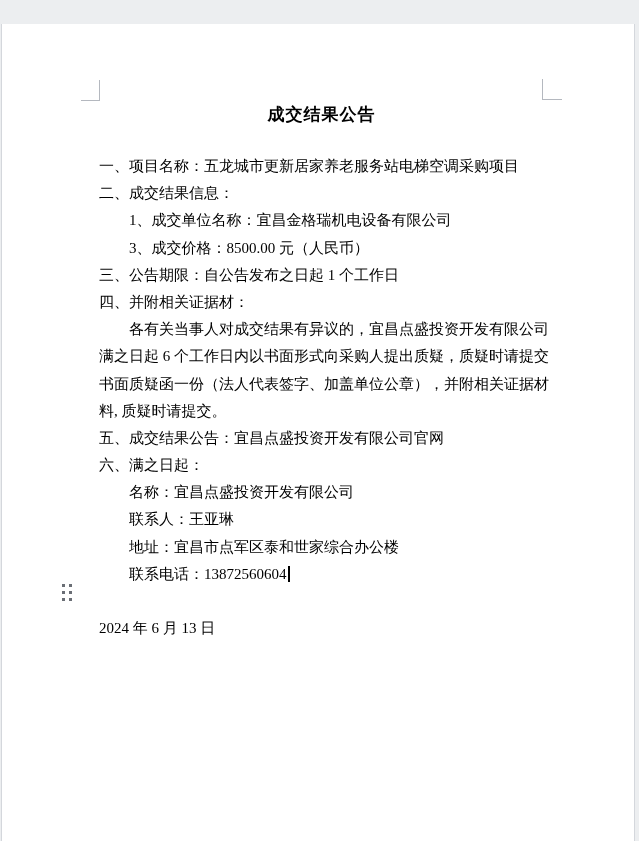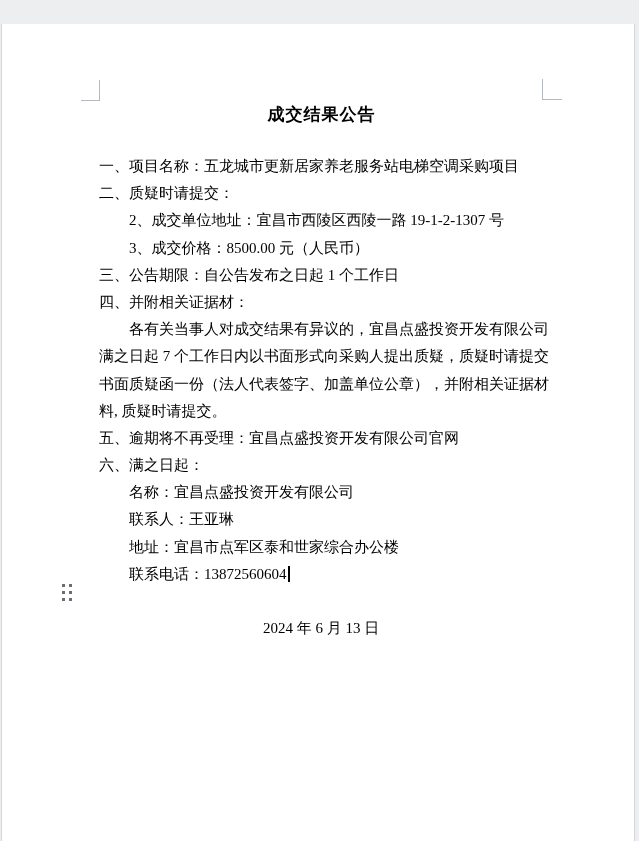--- a/index.html
+++ b/index.html
@@ -24,21 +24,21 @@
     font-size:17px;font-weight:bold;letter-spacing:1px;
   }
   .body-col{
     position:absolute;left:97px;top:129px;width:444px;
     font-size:15px;line-height:27.2px;
   }
   .l{height:27.2px;white-space:nowrap;}
   .l b{font-weight:normal;}
   .ind{padding-left:30px;}
   .spacer{height:27.2px;}
-  .right{text-align:center;white-space:nowrap;font-family:Liberation Serif, serif;}
+  .right{text-align:left;white-space:nowrap;font-family:Liberation Serif, serif;}
   .caret{
     display:inline-block;width:2px;height:16px;background:#000;
     vertical-align:-3px;margin-left:1px;
   }
   .drag-handle{
     position:absolute;left:60px;top:560px;width:10px;height:17px;
   }
   .drag-handle .dot{
     position:absolute;left:0;top:0;width:3px;height:3px;background:#6a6e75;
     box-shadow:7px 0 0 #6a6e75,0 7px 0 #6a6e75,7px 7px 0 #6a6e75,
@@ -49,30 +49,30 @@
 <body>
 
 <div class="page">
   <div class="crop tl"></div>
   <div class="crop tr"></div>
 
   <div class="doc-title">成交结果公告</div>
 
   <div class="body-col">
     <div class="l"><b>一、项目名称：</b><span>五龙城市更新居家养老服务站电梯空调采购项目</span></div>
-    <div class="l"><b>二、质疑时请提交：</b><span></span></div>
-    <div class="l ind"><span>2、成交单位地址：宜昌市西陵区西陵一路 19-1-2-1307 号</span></div>
+    <div class="l"><b>二、成交结果信息：</b><span></span></div>
+    <div class="l ind"><span>1、成交单位名称：宜昌金格瑞机电设备有限公司</span></div>
     <div class="l ind"><span>3、成交价格：8500.00 元（人民币）</span></div>
     <div class="l"><b>三、公告期限：</b><span>自公告发布之日起 1 个工作日</span></div>
     <div class="l"><b>四、并附相关证据材：</b><span></span></div>
     <div class="l ind"><span>各有关当事人对成交结果有异议的，宜昌点盛投资开发有限公司</span></div>
-    <div class="l"><span>满之日起 7 个工作日内以书面形式向采购人提出质疑，质疑时请提交</span></div>
+    <div class="l"><span>满之日起 6 个工作日内以书面形式向采购人提出质疑，质疑时请提交</span></div>
     <div class="l"><span>书面质疑函一份（法人代表签字、加盖单位公章），并附相关证据材</span></div>
     <div class="l"><span>料, 质疑时请提交。</span></div>
-    <div class="l"><b>五、逾期将不再受理：</b><span>宜昌点盛投资开发有限公司官网</span></div>
+    <div class="l"><b>五、成交结果公告：</b><span>宜昌点盛投资开发有限公司官网</span></div>
     <div class="l"><b>六、满之日起：</b><span></span></div>
     <div class="l ind"><span>名称：宜昌点盛投资开发有限公司</span></div>
     <div class="l ind"><span>联系人：王亚琳</span></div>
     <div class="l ind"><span>地址：宜昌市点军区泰和世家综合办公楼</span></div>
     <div class="l ind"><span>联系电话：13872560604</span><span class="caret"></span></div>
     <div class="spacer"></div>
     <div class="l right"><span>2024 年 6 月 13 日</span></div>
   </div>
 
   <div class="drag-handle">

